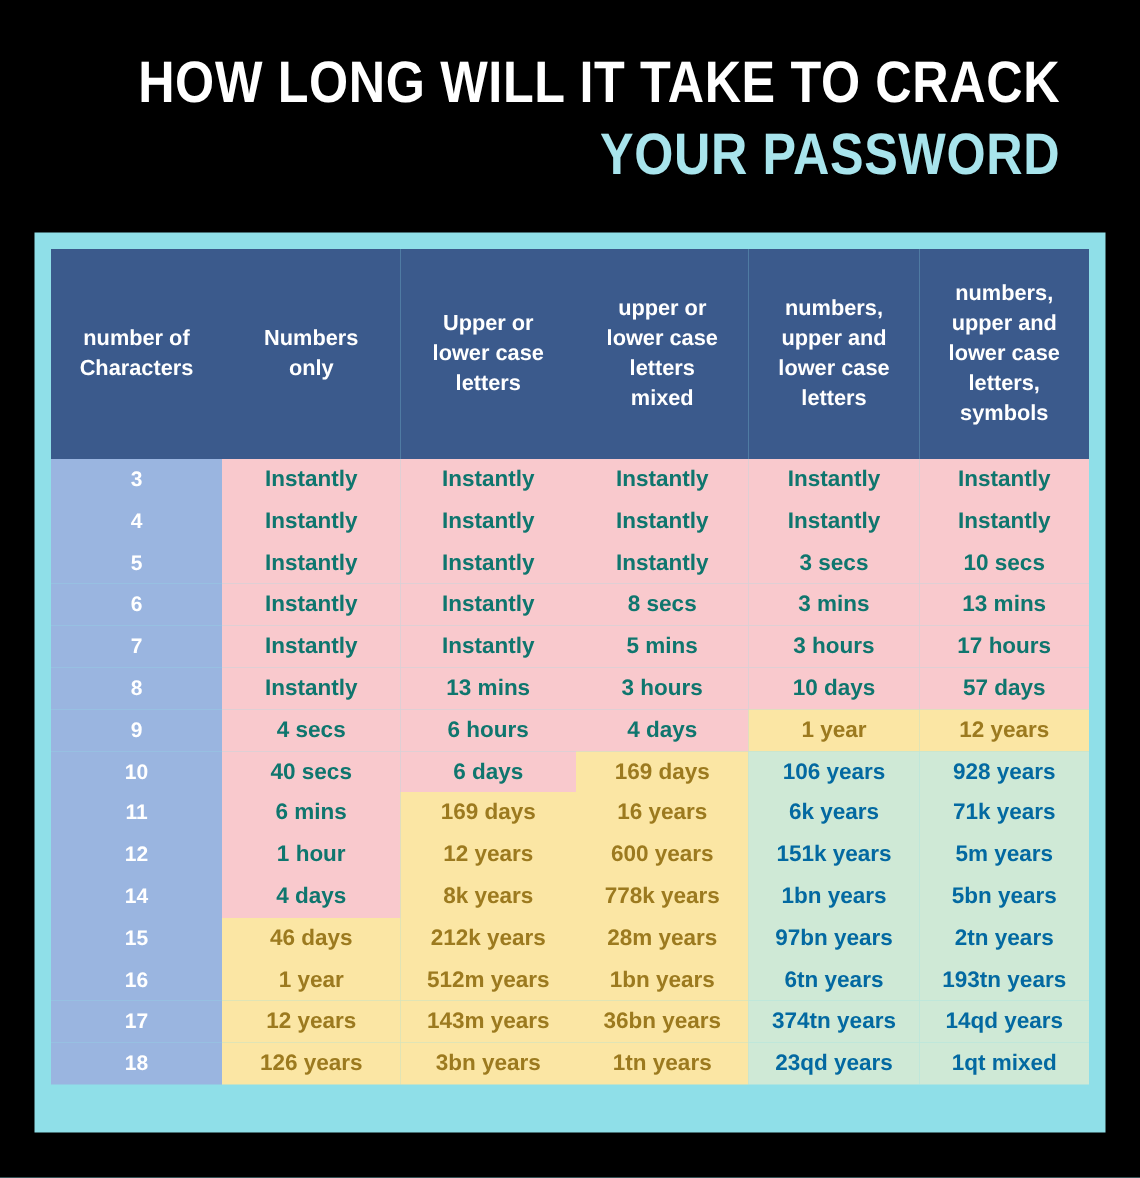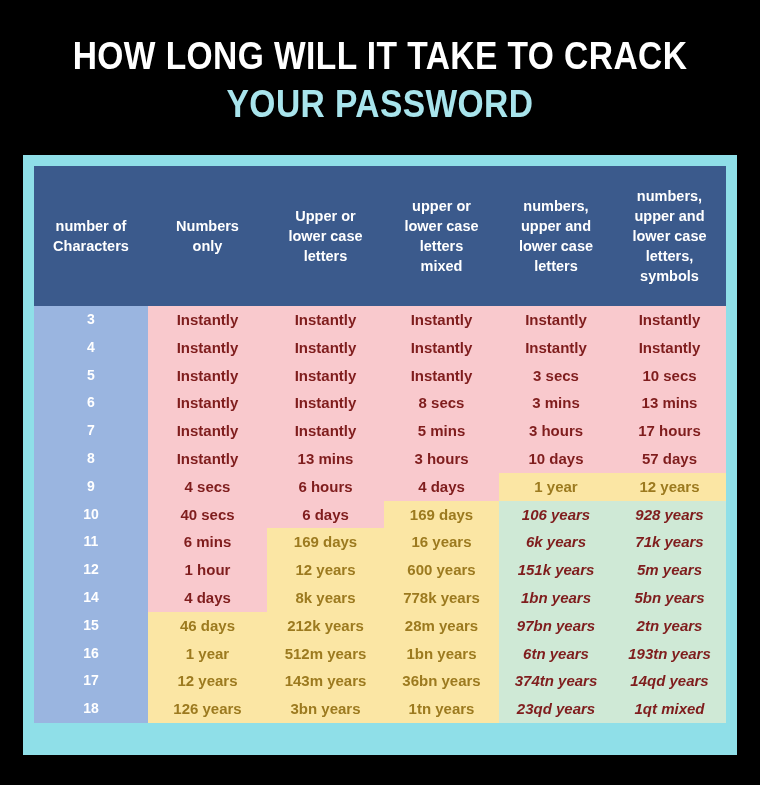--- a/index.html
+++ b/index.html
@@ -7,21 +7,21 @@
     width:760px;height:785px;
     background:#000000;
     font-family:"Liberation Sans", sans-serif;
     overflow:hidden;
   }
   .page{position:relative;width:760px;height:785px;background:#000;}
 
   
   .title-block{
     padding-top:36px;
-    text-align:center;
+    text-align:right;
     line-height:1.0;
   }
   .title-line1{
     color:#ffffff;
     font-size:39px;
     font-weight:bold;
     letter-spacing:0.5px;
     text-transform:uppercase;
     transform:scaleX(0.86);
     display:block;
@@ -78,23 +78,23 @@
     height:27.8px;
     line-height:27.8px;
     white-space:nowrap;
   }
   td.rowlabel{
     background:#9ab5e0;
     color:#ffffff;
     font-size:14px;
     font-weight:bold;
   }
-  td.c-pink  {background:#f9c9cd;color:#7f1d1d;}
+  td.c-pink  {background:#f9c9cd;color:#0f766e;}
   td.c-yellow{background:#fbe6a4;color:#9c7a1f;}
-  td.c-green {background:#cfe9d6;color:#7f1d1d;font-style:italic;}
+  td.c-green {background:#cfe9d6;color:#0369a1;}
 
   
   col.w0{width:114px;}
   col.w1{width:119px;}
   col.w2{width:117px;}
   col.w3{width:115px;}
   col.w4{width:114px;}
   col.w5{width:113px;}
 </style>
 </head>

